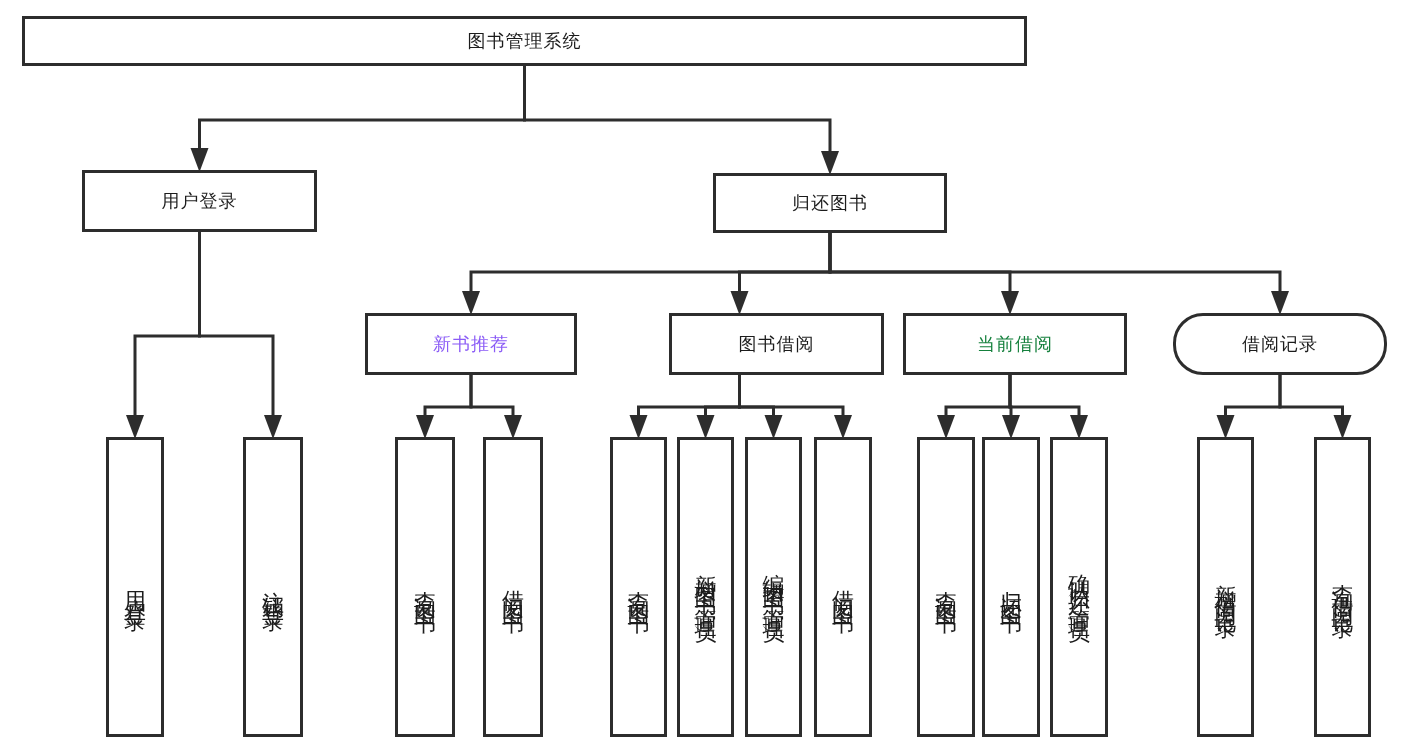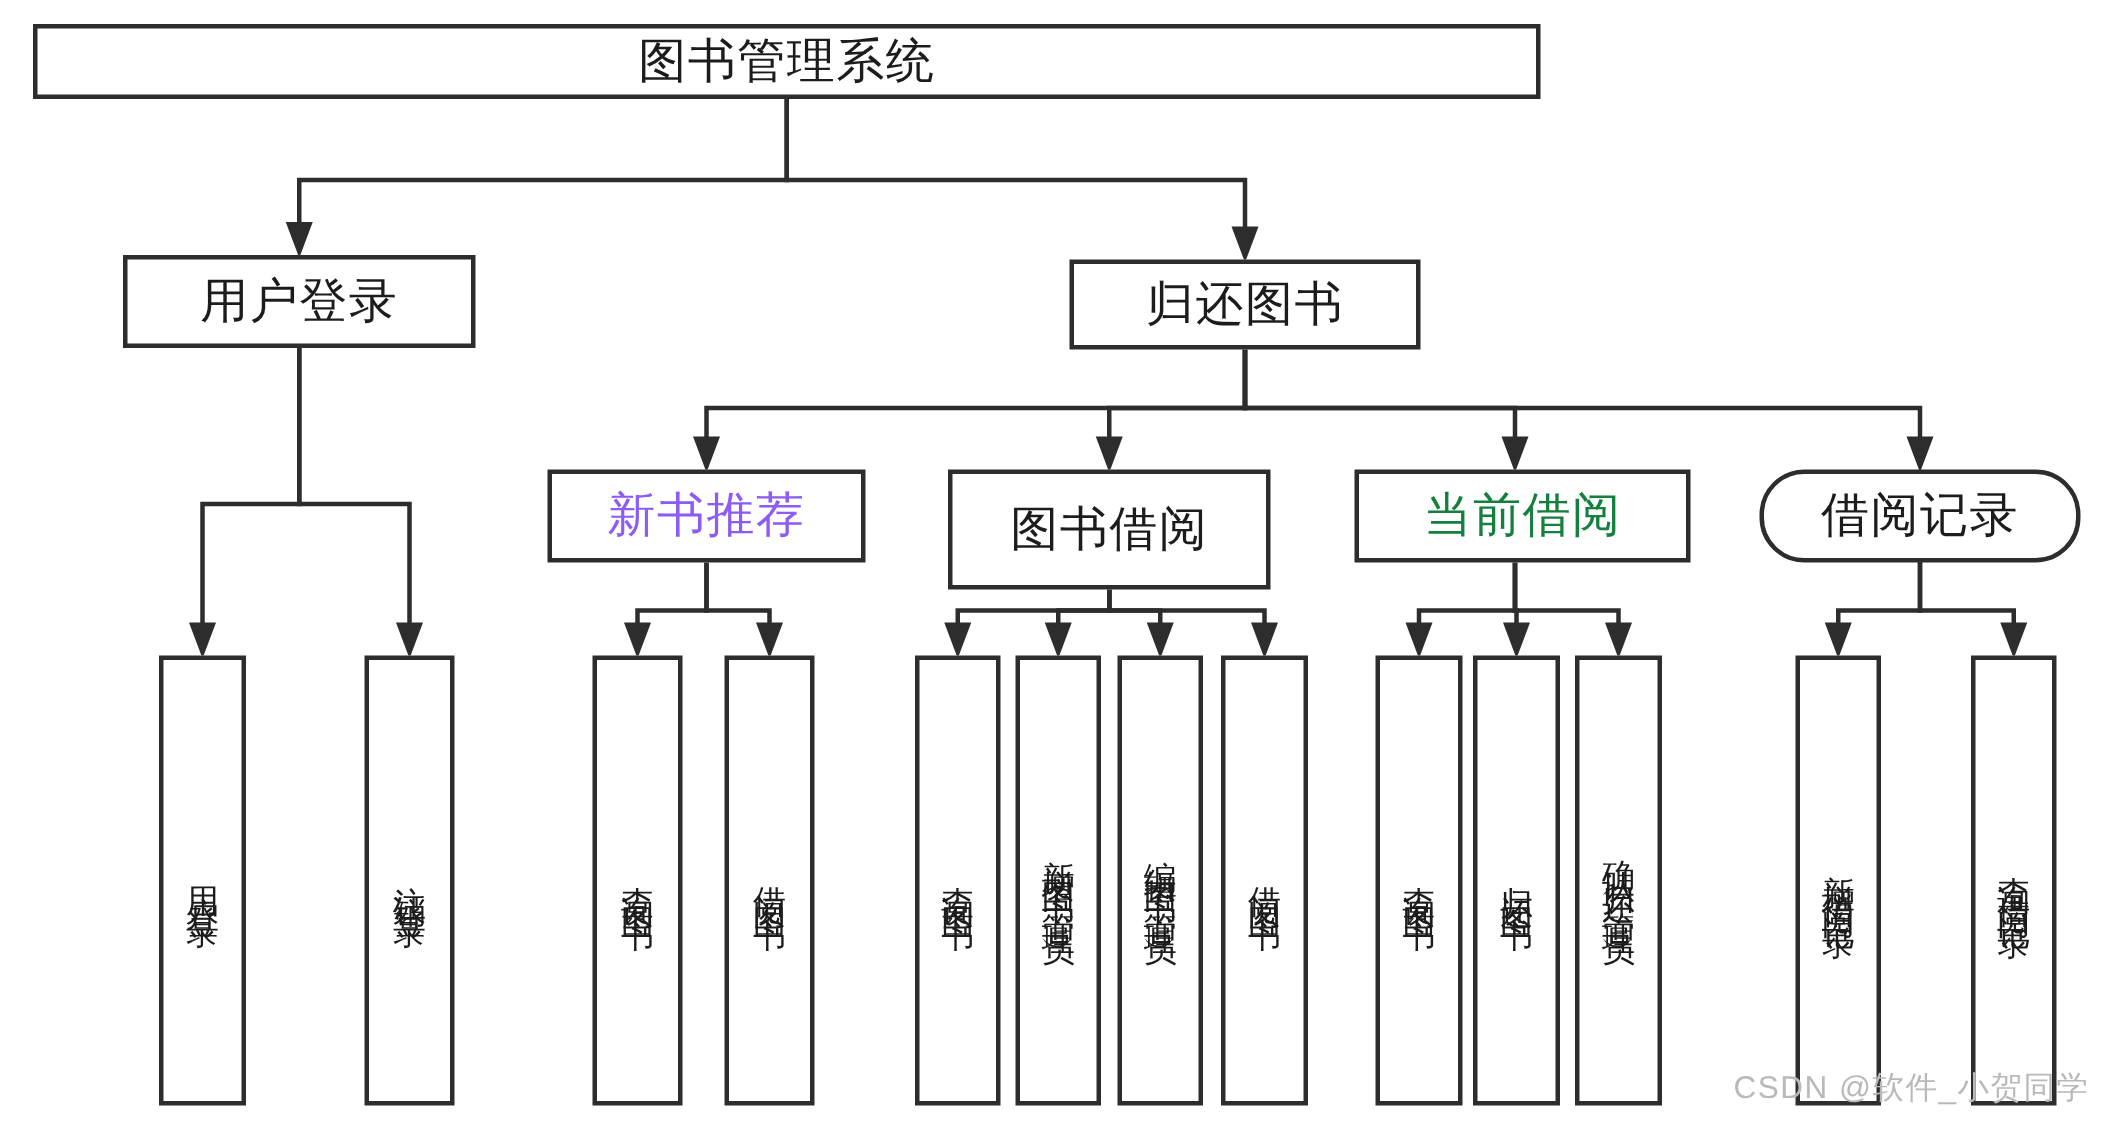--- a/index.html
+++ b/index.html
@@ -27,21 +27,21 @@
     position: absolute;
     box-sizing: border-box;
     background: #ffffff;
     border: 3px solid #2d2d2d;
     display: flex;
     align-items: center;
     justify-content: center;
     color: #1c1c1c;
   }
   .node.h span {
-    font-size: 32px;
+    font-size: 18px;
     letter-spacing: 1px;
     white-space: nowrap;
     font-family: Liberation Serif, serif;
   }
   .node.v span {
     writing-mode: vertical-rl;
     text-orientation: mixed;
     font-size: 22px;
     letter-spacing: 7px;
     line-height: 1;
@@ -112,21 +112,21 @@
       </div>
       <div class="node v" style="left: 106px; top: 437px; width: 58px; height: 300px; border-color: rgb(45, 45, 45); color: rgb(28, 28, 28);">
         <span>用户登录</span>
       </div>
       <div class="node v" style="left: 243px; top: 437px; width: 60px; height: 300px; border-color: rgb(45, 45, 45); color: rgb(28, 28, 28);">
         <span>注销登录</span>
       </div>
       <div class="node h" style="left: 365px; top: 313px; width: 212px; height: 62px; border-color: rgb(45, 45, 45); color: #8b5cf6;">
         <span>新书推荐</span>
       </div>
-      <div class="node h" style="left: 632px; top: 313px; width: 215px; height: 80px; border-color: rgb(45, 45, 45); color: rgb(28, 28, 28);">
+      <div class="node h" style="left: 669px; top: 313px; width: 215px; height: 62px; border-color: rgb(45, 45, 45); color: rgb(28, 28, 28);">
         <span>图书借阅</span>
       </div>
       <div class="node h" style="left: 903px; top: 313px; width: 224px; height: 62px; border-color: rgb(45, 45, 45); color: #15803d;">
         <span>当前借阅</span>
       </div>
       <div class="node h" style="left: 1173px; top: 313px; width: 214px; height: 62px; border-color: rgb(45, 45, 45); color: rgb(28, 28, 28); border-radius: 30px;">
         <span>借阅记录</span>
       </div>
       <div class="node v" style="left: 395px; top: 437px; width: 60px; height: 300px; border-color: rgb(45, 45, 45); color: rgb(28, 28, 28);">
         <span>查询图书</span>
@@ -155,14 +155,13 @@
       <div class="node v" style="left: 1050px; top: 437px; width: 58px; height: 300px; border-color: rgb(45, 45, 45); color: rgb(28, 28, 28);">
         <span>确认归还（管理员）</span>
       </div>
       <div class="node v" style="left: 1197px; top: 437px; width: 57px; height: 300px; border-color: rgb(45, 45, 45); color: rgb(28, 28, 28);">
         <span>新增借阅记录</span>
       </div>
       <div class="node v" style="left: 1314px; top: 437px; width: 57px; height: 300px; border-color: rgb(45, 45, 45); color: rgb(28, 28, 28);">
         <span>查询借阅记录</span>
       </div>
     </div>
-  <div class="watermark" style="color: rgb(185, 185, 189);">CSDN @软件_小贺同学</div>
 </div>
 
 </body></html>

